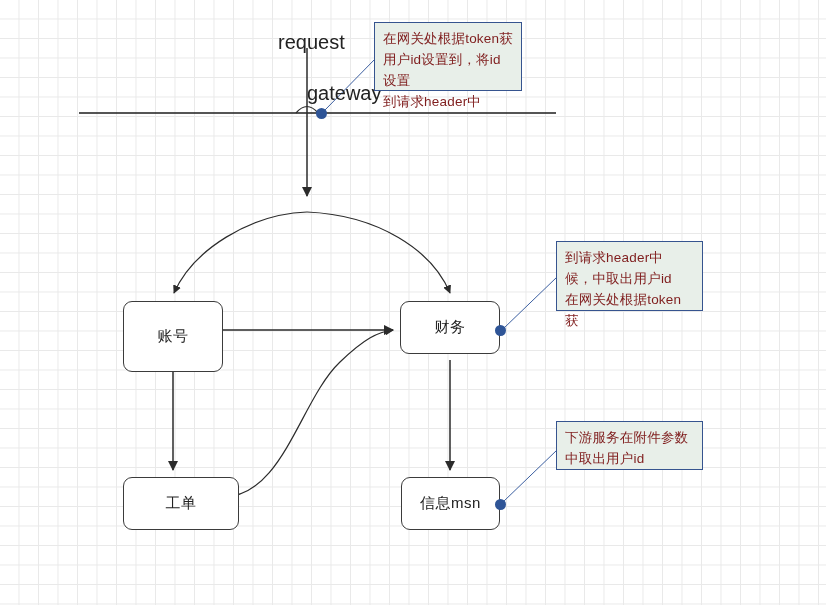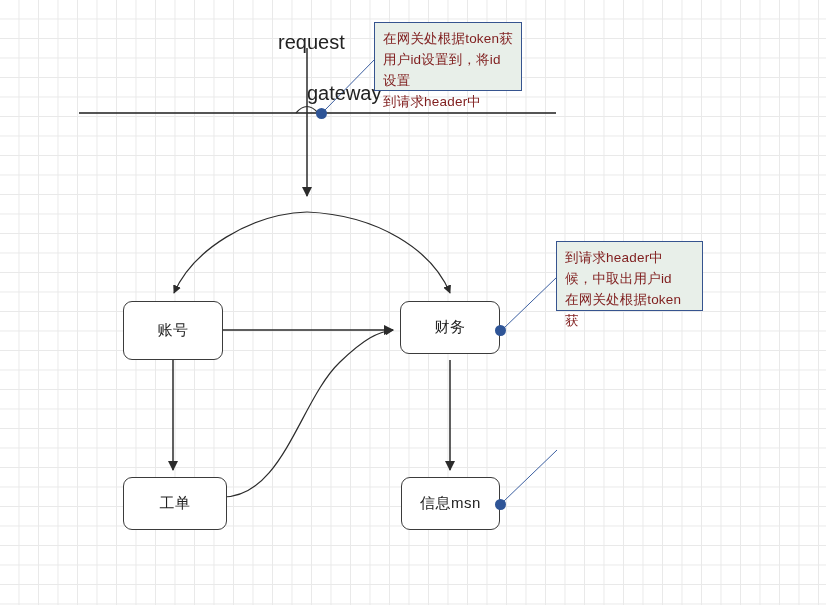--- a/index.html
+++ b/index.html
@@ -109,38 +109,42 @@
     <line x1="450" y1="360" x2="450" y2="470" stroke="#2b2b2b" stroke-width="1.5" marker-end="url(#arrow)"></line>
 
     <line x1="325" y1="110" x2="376" y2="58" stroke="#3c5fa0" stroke-width="1"></line>
     <line x1="503" y1="329" x2="557" y2="277" stroke="#3c5fa0" stroke-width="1"></line>
     <line x1="503" y1="502" x2="557" y2="450" stroke="#3c5fa0" stroke-width="1"></line>
   </svg>
 
   <div class="free-label" style="left:278px; top:31px;">request</div>
   <div class="free-label" style="left:278px; top:82px;margin-left:29px;">gateway</div>
 
-  <div class="node" style="left:123px; top:301px; width:100px; height:59px;">账号</div>
+  <div class="node" style="left:123px; top:301px; width:100px; height:71px;">账号</div>
 
   <div class="node" style="left:400px; top:301px; width:100px; height:53px;">财务</div>
 
-  <div class="node" style="left:123px; top:477px; width:104px; height:53px;">工单</div>
+  <div class="node" style="left:123px; top:477px; width:116px; height:53px;">工单</div>
 
   <div class="node" style="left:401px; top:477px; width:99px; height:53px;">信息msn</div>
 
   <div class="dot" style="left:316px; top:108px;"></div>
   <div class="dot" style="left:495px; top:325px;"></div>
   <div class="dot" style="left:495px; top:499px;"></div>
 
   <div class="note" style="left:374px; top:22px; width:148px; height:69px;">
     <div>在网关处根据token获</div>
     <div>用户id设置到，将id设置</div>
     <div>到请求header中</div>
   </div>
 
   <div class="note" style="left:556px; top:241px; width:147px; height:70px;">
     <div>到请求header中</div>
     <div>候，中取出用户id</div>
     <div>在网关处根据token获</div>
   </div>
 
+  <div class="note" style="left:556px; top:421px; width:147px; height:49px;">
+    <div>下游服务在附件参数</div>
+    <div>中取出用户id</div>
+  </div>
 
 </div>
 
 </body></html>

